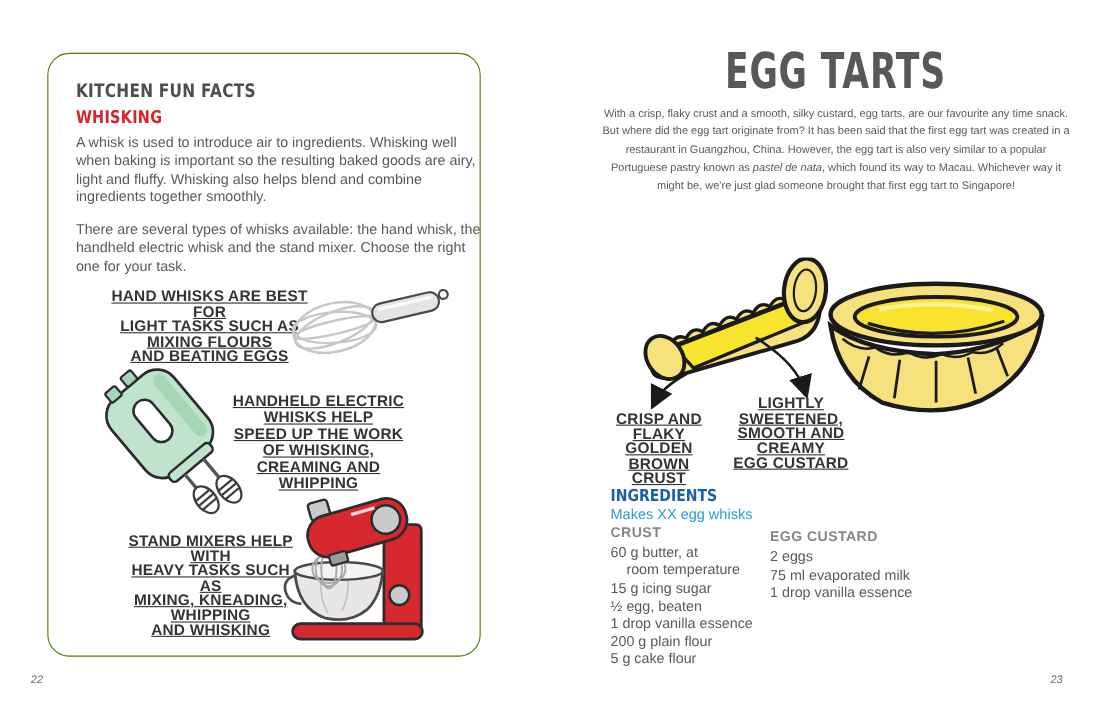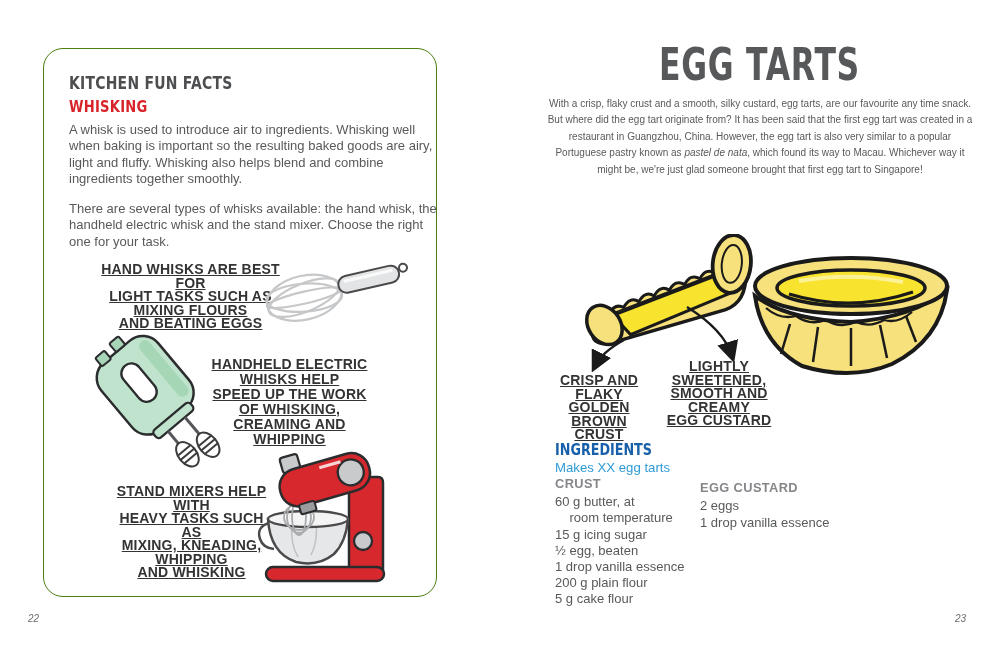--- a/index.html
+++ b/index.html
@@ -198,36 +198,37 @@
 
 <div class="abs caption cap-crust">CRISP AND FLAKY
 GOLDEN BROWN
 CRUST</div>
 <div class="abs caption cap-custard">LIGHTLY SWEETENED,
 SMOOTH AND
 CREAMY
 EGG CUSTARD</div>
 
 <div class="abs ing-head">INGREDIENTS</div>
-<div class="abs ing-yield">Makes XX egg tarts</div>
+<div class="abs ing-yield">Makes XX egg whisks</div>
 
 <div class="abs ing-col col-crust">
   <div class="ing-subhead">CRUST</div>
   <div>
       <div class="ing-item">60 g butter, at</div>
       <div class="ing-item">    room temperature</div>
       <div class="ing-item">15 g icing sugar</div>
       <div class="ing-item">½ egg, beaten</div>
       <div class="ing-item">1 drop vanilla essence</div>
       <div class="ing-item">200 g plain flour</div>
       <div class="ing-item">5 g cake flour</div>
     </div>
 </div>
 
 <div class="abs ing-col col-custard">
   <div class="ing-subhead">EGG CUSTARD</div>
   <div>
       <div class="ing-item">2 eggs</div>
+      <div class="ing-item">75 ml evaporated milk</div>
       <div class="ing-item">1 drop vanilla essence</div>
     </div>
 </div>
 
 <div class="abs pagenum pn-right">23</div>
 
 </body></html>

